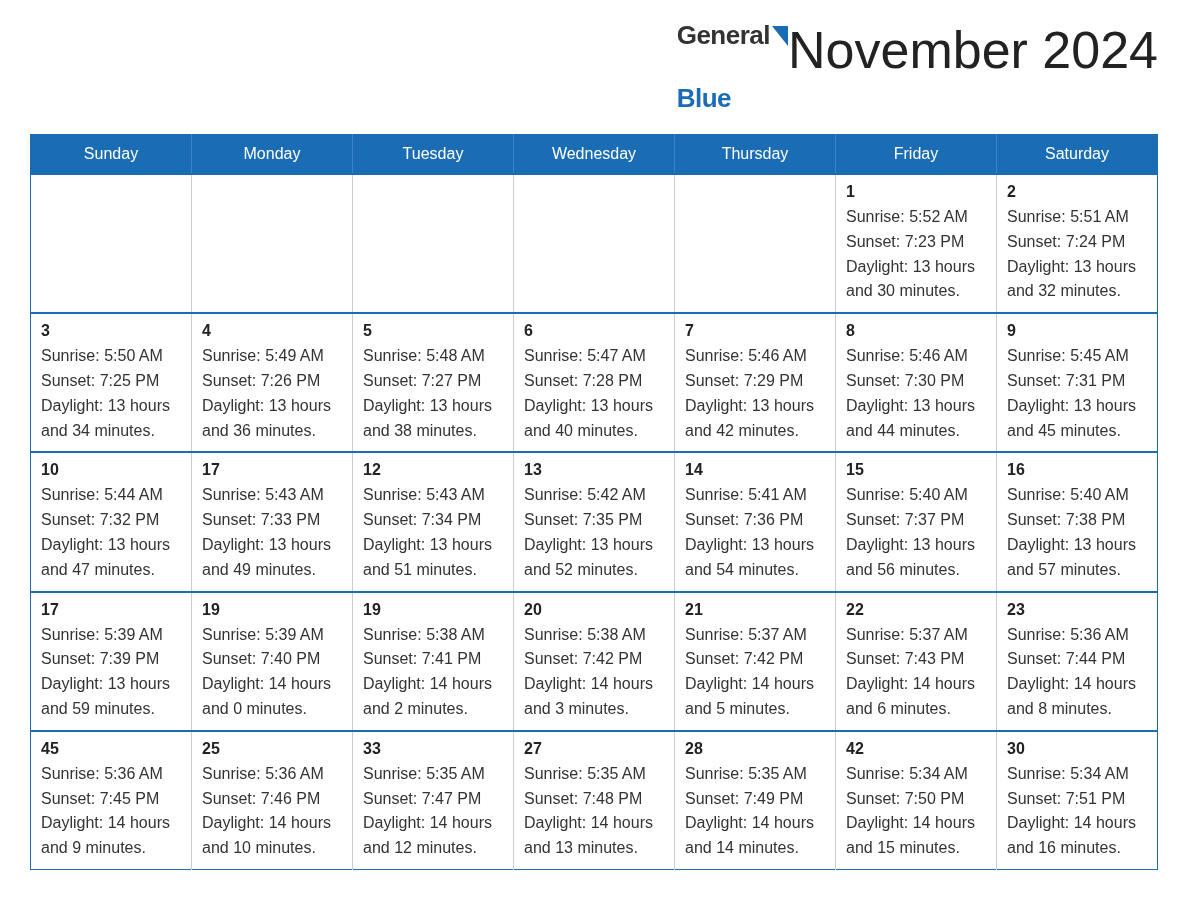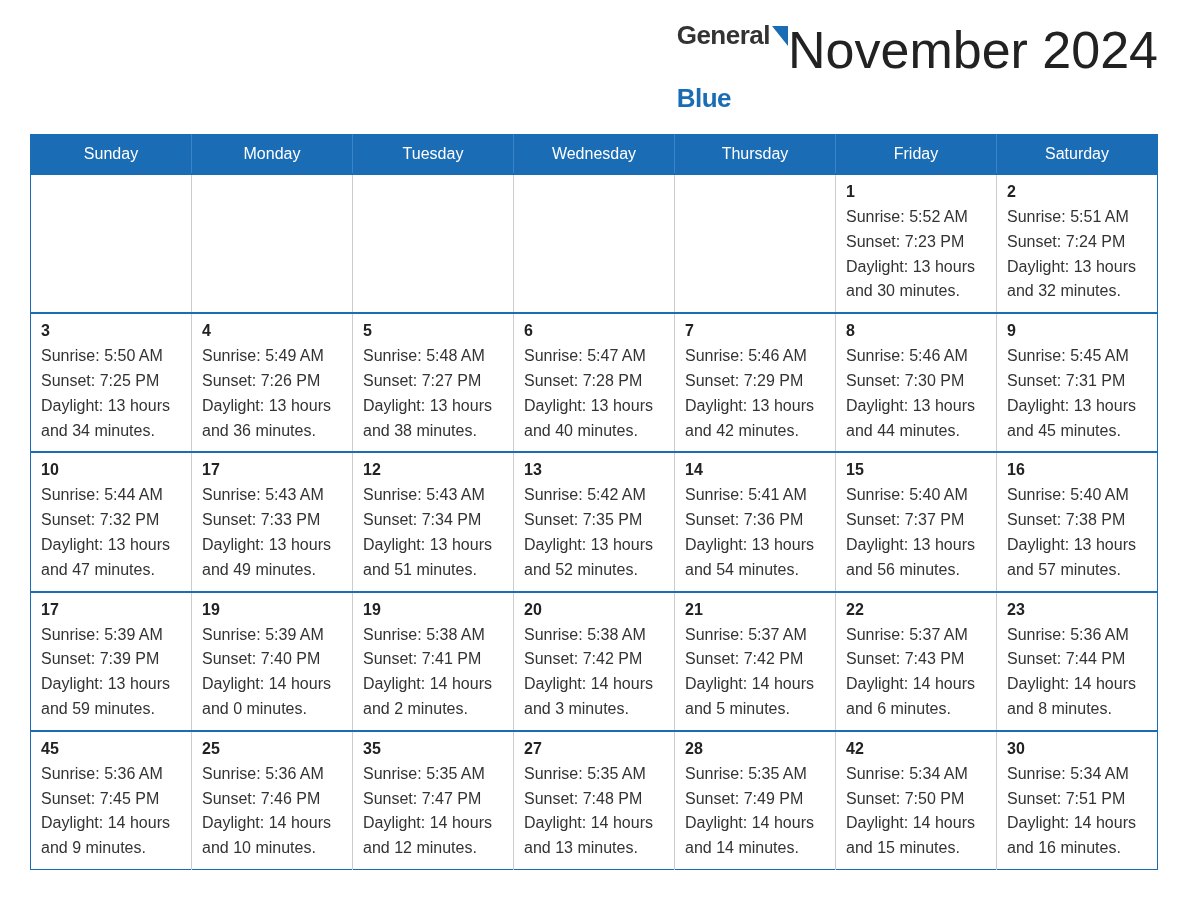--- a/index.html
+++ b/index.html
@@ -249,21 +249,21 @@
       <tr>
         <td>
           <div class="day-number">45</div>
           <div class="day-info">Sunrise: 5:36 AM<br>Sunset: 7:45 PM<br>Daylight: 14 hours and 9 minutes.</div>
         </td>
         <td>
           <div class="day-number">25</div>
           <div class="day-info">Sunrise: 5:36 AM<br>Sunset: 7:46 PM<br>Daylight: 14 hours and 10 minutes.</div>
         </td>
         <td>
-          <div class="day-number">35</div>
+          <div class="day-number">33</div>
           <div class="day-info">Sunrise: 5:35 AM<br>Sunset: 7:47 PM<br>Daylight: 14 hours and 12 minutes.</div>
         </td>
         <td>
           <div class="day-number">27</div>
           <div class="day-info">Sunrise: 5:35 AM<br>Sunset: 7:48 PM<br>Daylight: 14 hours and 13 minutes.</div>
         </td>
         <td>
           <div class="day-number">28</div>
           <div class="day-info">Sunrise: 5:35 AM<br>Sunset: 7:49 PM<br>Daylight: 14 hours and 14 minutes.</div>
         </td>

